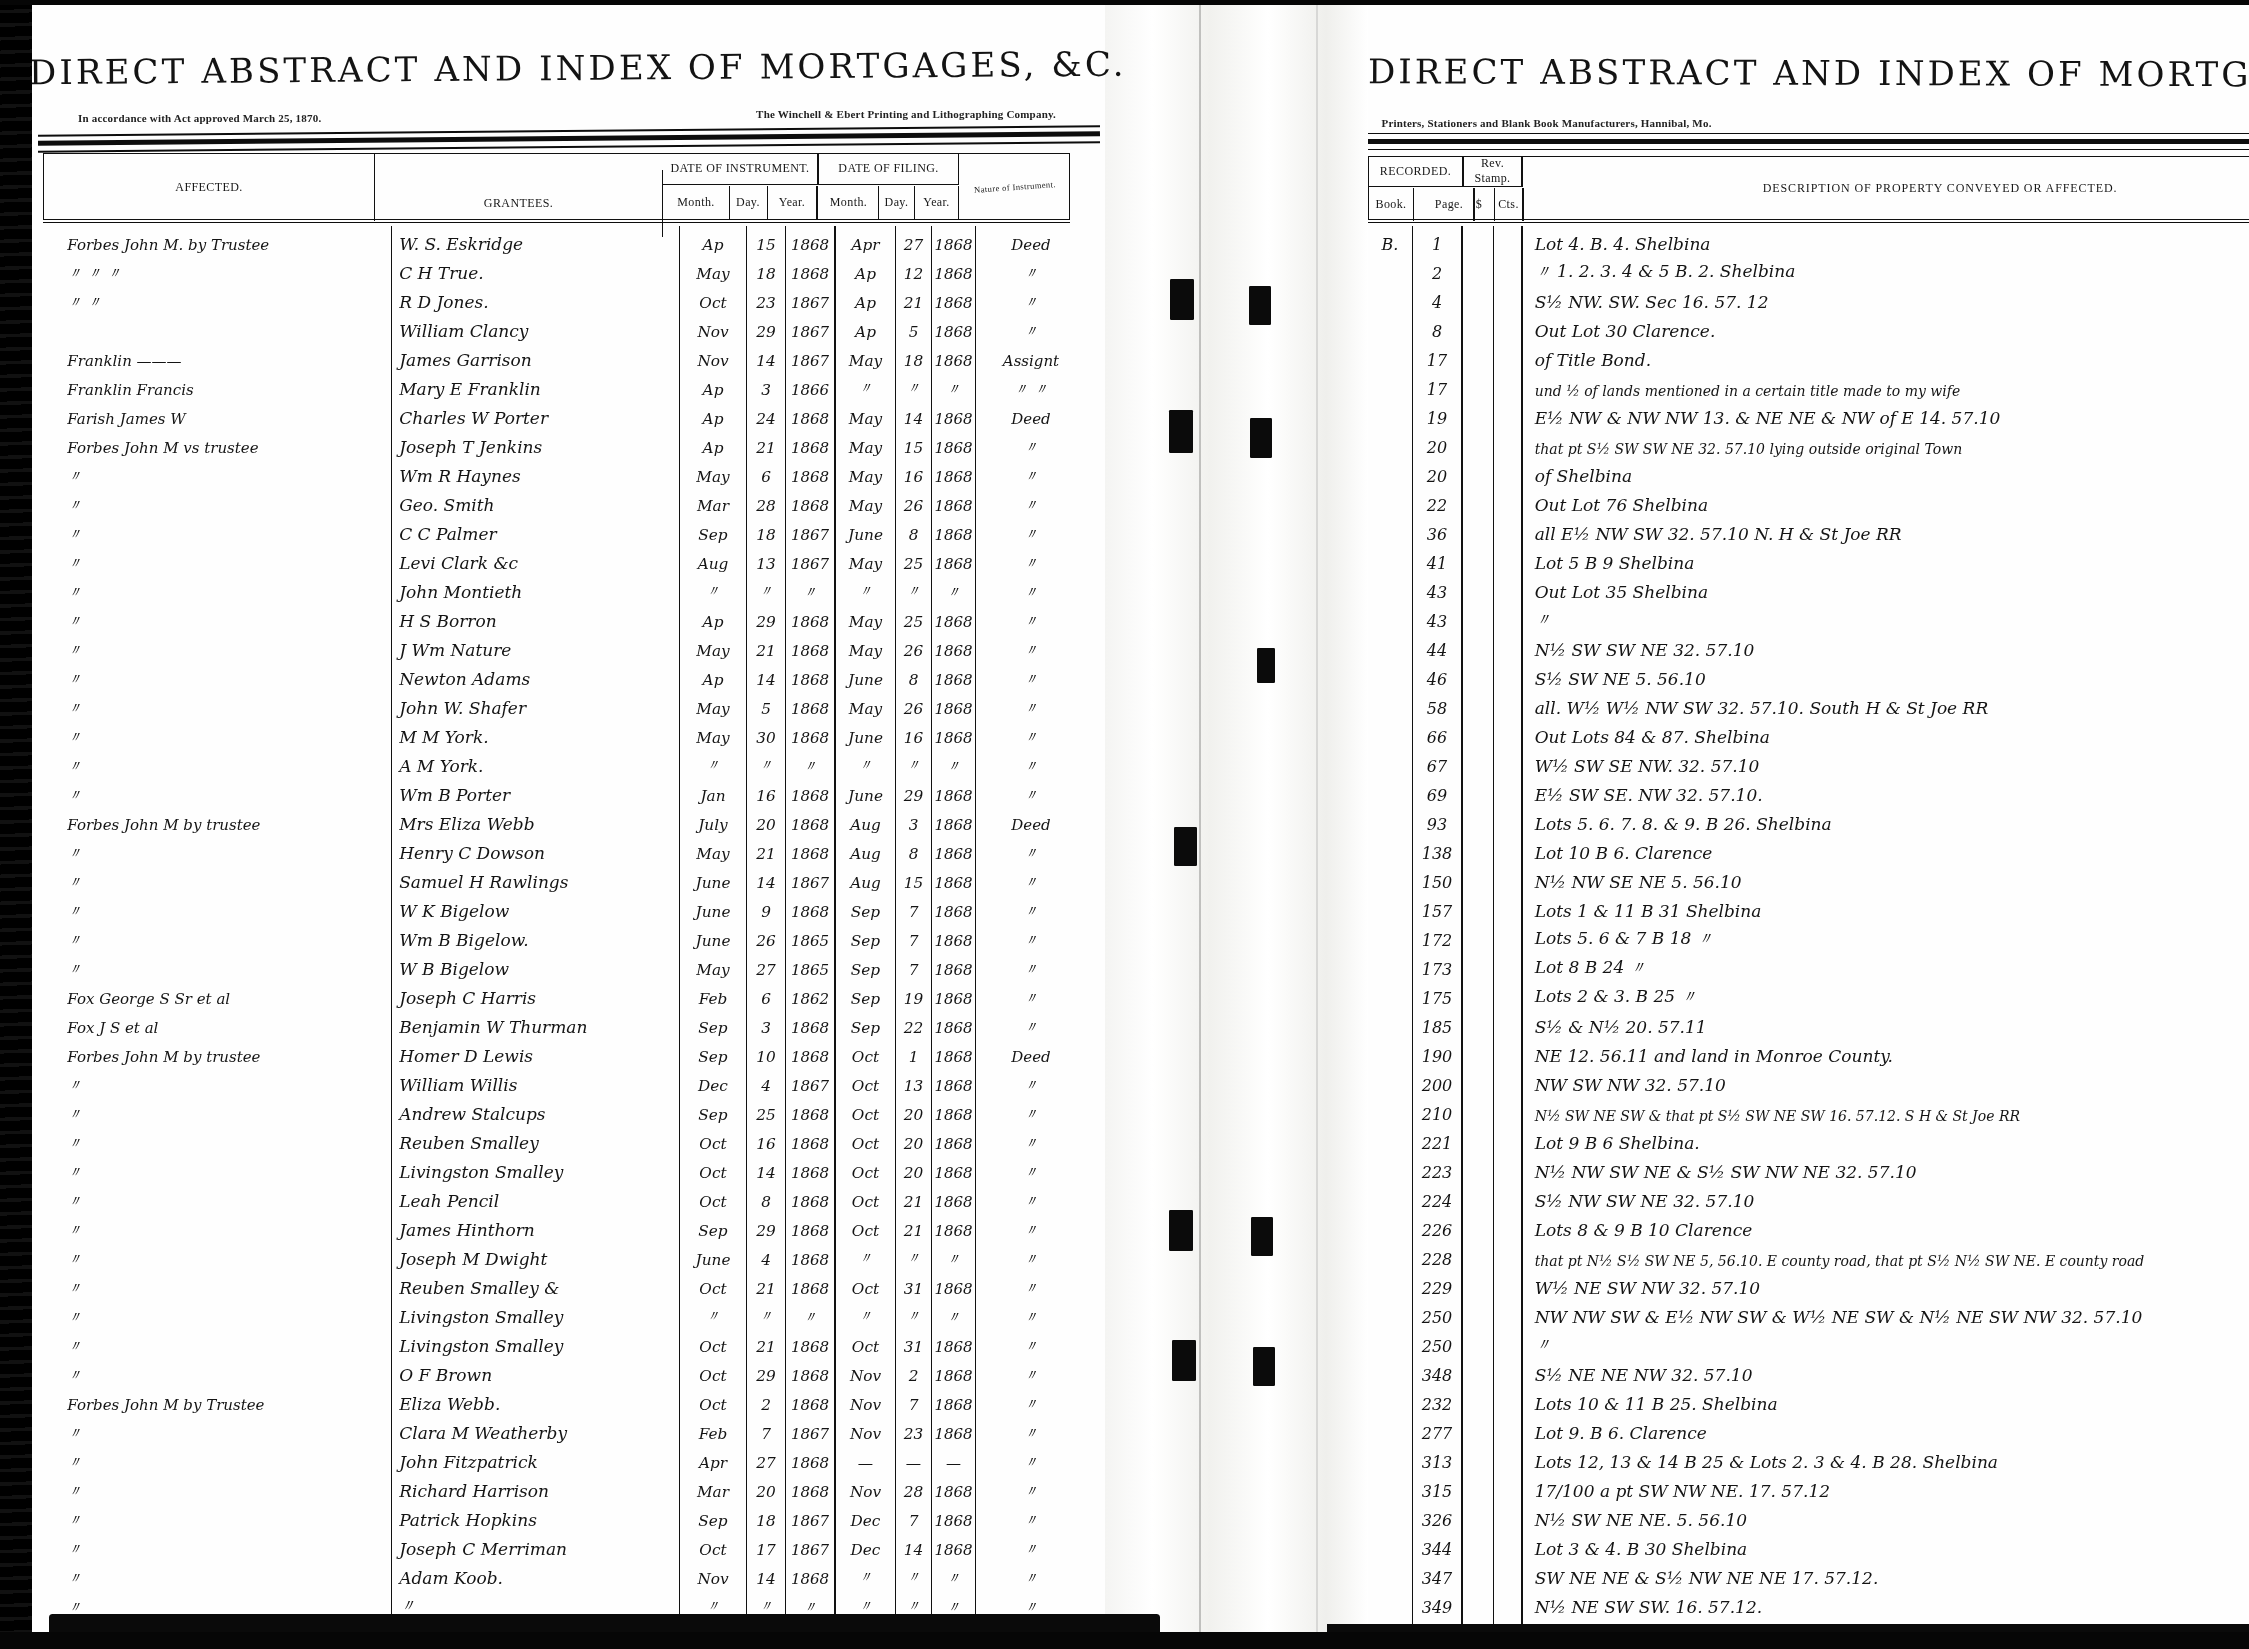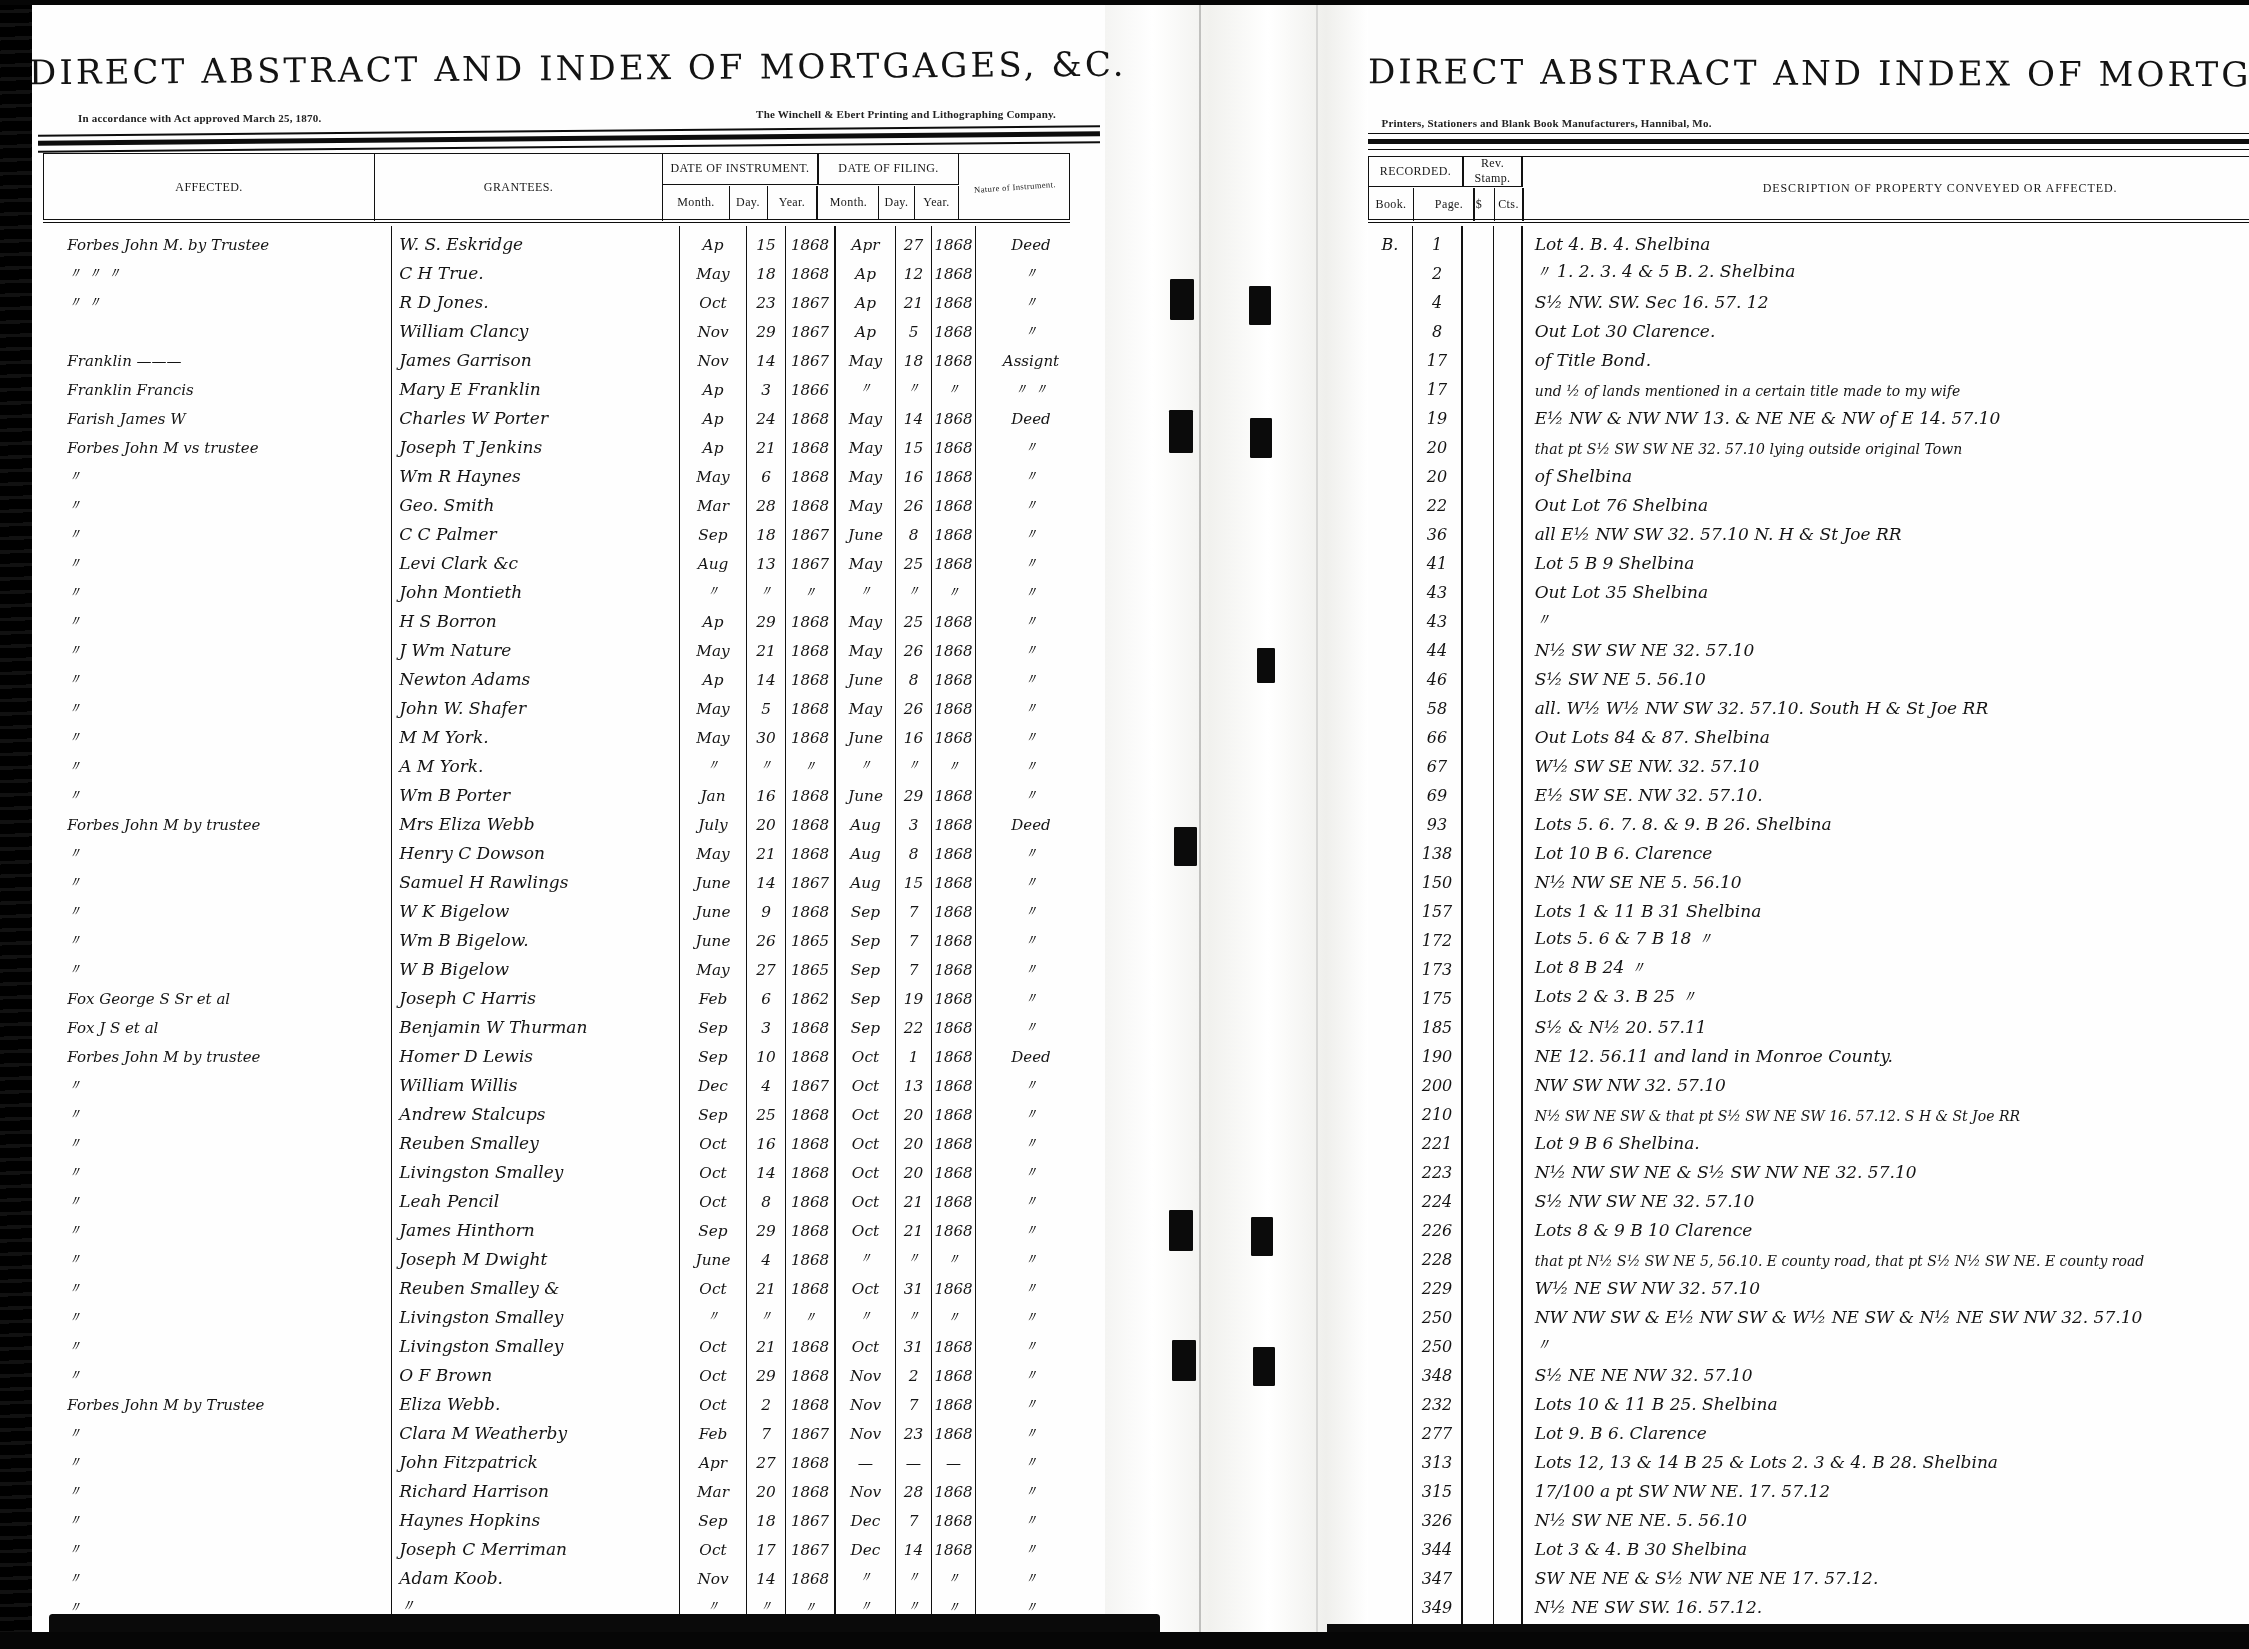--- a/index.html
+++ b/index.html
@@ -89,21 +89,21 @@
     <div class="page-title">DIRECT ABSTRACT AND INDEX OF MORTGAGES, &amp;C.</div>
     <div class="imprint" style="left:49px;top:107px">In accordance with Act approved March 25, 1870.</div>
     <div class="imprint" style="right:49px;top:103px">The Winchell &amp; Ebert Printing and Lithographing Company.</div>
 
     <div class="rule" style="left:9px;top:125px;width:1062px;height:1.8px;transform:rotate(-0.5deg)"></div>
     <div class="rule" style="left:9px;top:131px;width:1062px;height:5.4px;transform:rotate(-0.5deg)"></div>
     <div class="rule" style="left:9px;top:141px;width:1062px;height:1.8px;transform:rotate(-0.5deg)"></div>
 
     <div class="thead" style="left:14px;top:148px;width:1027px;height:67px">
       <div class="tcell brd-r" style="left:0;top:0;width:331px;height:67px">AFFECTED.</div>
-      <div class="tcell" style="left:331px;top:0;width:288px;height:67px;border-right:1.3px solid #111">GRANTEES.</div>
+      <div class="tcell" style="left:331px;top:16px;width:288px;height:67px;border-right:1.3px solid #111">GRANTEES.</div>
       <div class="tcell small brd-b" style="left:619px;top:0;width:156px;height:31.5px;border-right:2.7px double #111">DATE OF INSTRUMENT.</div>
       <div class="tcell small brd-b" style="left:775px;top:0;width:140px;height:31.5px;border-right:1.3px solid #111">DATE OF FILING.</div>
       <div class="tcell small brd-r" style="left:619px;top:32px;width:67px;height:34px">Month.</div>
       <div class="tcell small brd-r" style="left:685px;top:32px;width:39px;height:34px">Day.</div>
       <div class="tcell small" style="left:724px;top:32px;width:50px;height:34px;border-right:2.7px double #111">Year.</div>
       <div class="tcell small brd-r" style="left:775px;top:32px;width:60px;height:34px">Month.</div>
       <div class="tcell small brd-r" style="left:835px;top:32px;width:36px;height:34px">Day.</div>
       <div class="tcell small" style="left:871px;top:32px;width:44px;height:34px;border-right:1.3px solid #111">Year.</div>
       <div class="tcell tiny" style="left:915px;top:0;width:112px;height:67px;transform:rotate(-4deg)">Nature of Instrument.</div>
     </div>
@@ -589,21 +589,21 @@
           <span class="cell hw num c-im">Mar</span>
           <span class="cell hw num c-id">20</span>
           <span class="cell hw num c-iy">1868</span>
           <span class="cell hw num c-fm">Nov</span>
           <span class="cell hw num c-fd">28</span>
           <span class="cell hw num c-fy">1868</span>
           <span class="cell hw num c-nat">〃</span>
         </div>
         <div class="lrow">
           <span class="cell hw c-grantor">〃</span>
-          <span class="cell hw c-grantee">Haynes Hopkins</span>
+          <span class="cell hw c-grantee">Patrick Hopkins</span>
           <span class="cell hw num c-im">Sep</span>
           <span class="cell hw num c-id">18</span>
           <span class="cell hw num c-iy">1867</span>
           <span class="cell hw num c-fm">Dec</span>
           <span class="cell hw num c-fd">7</span>
           <span class="cell hw num c-fy">1868</span>
           <span class="cell hw num c-nat">〃</span>
         </div>
         <div class="lrow">
           <span class="cell hw c-grantor">〃</span>

